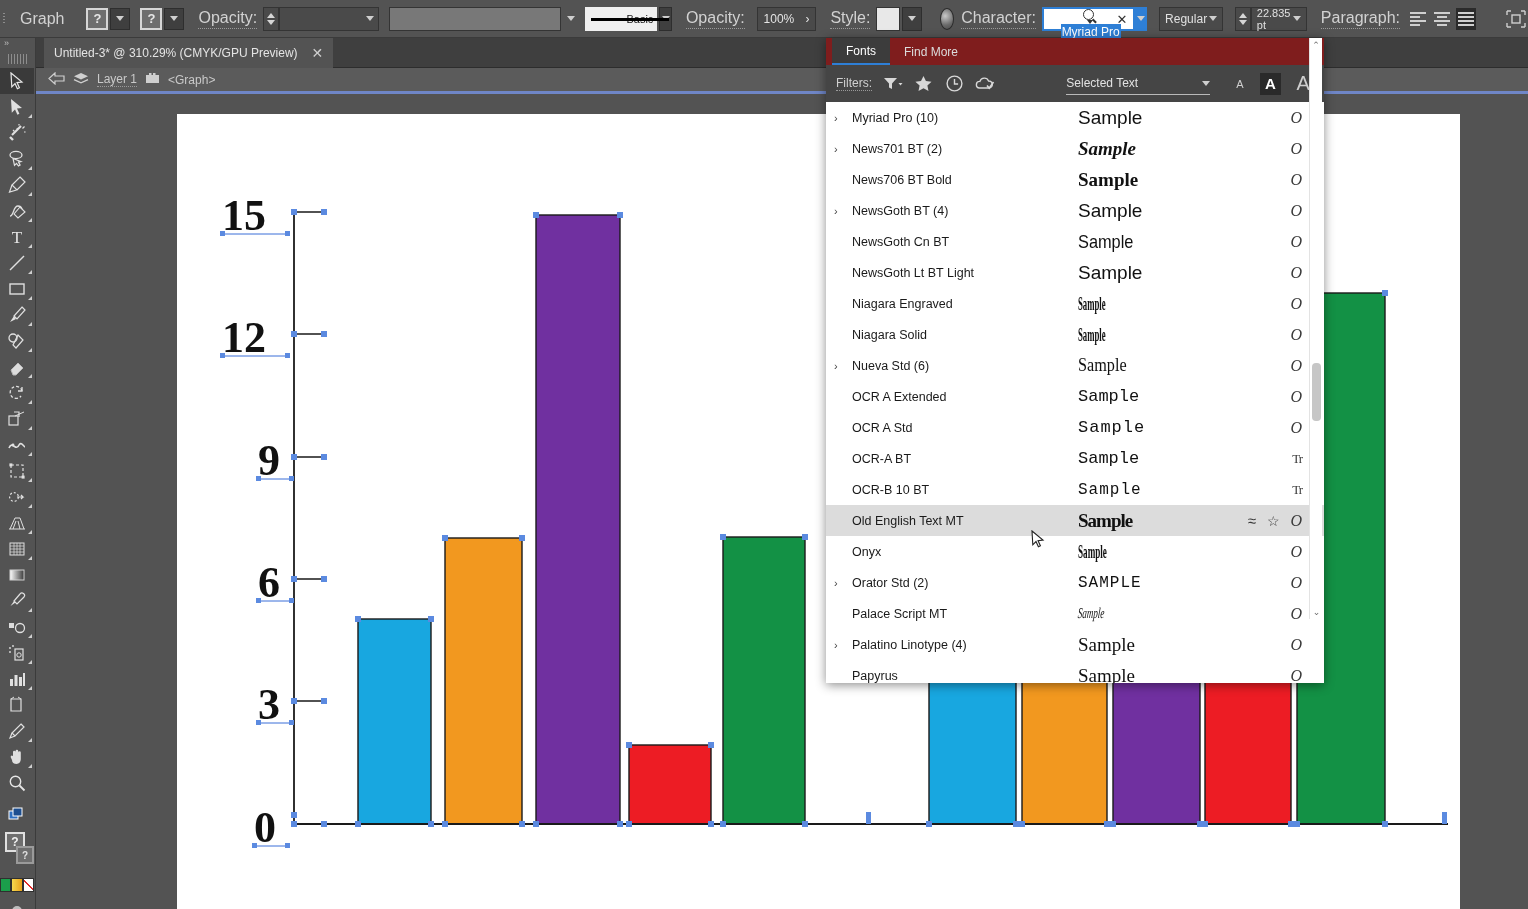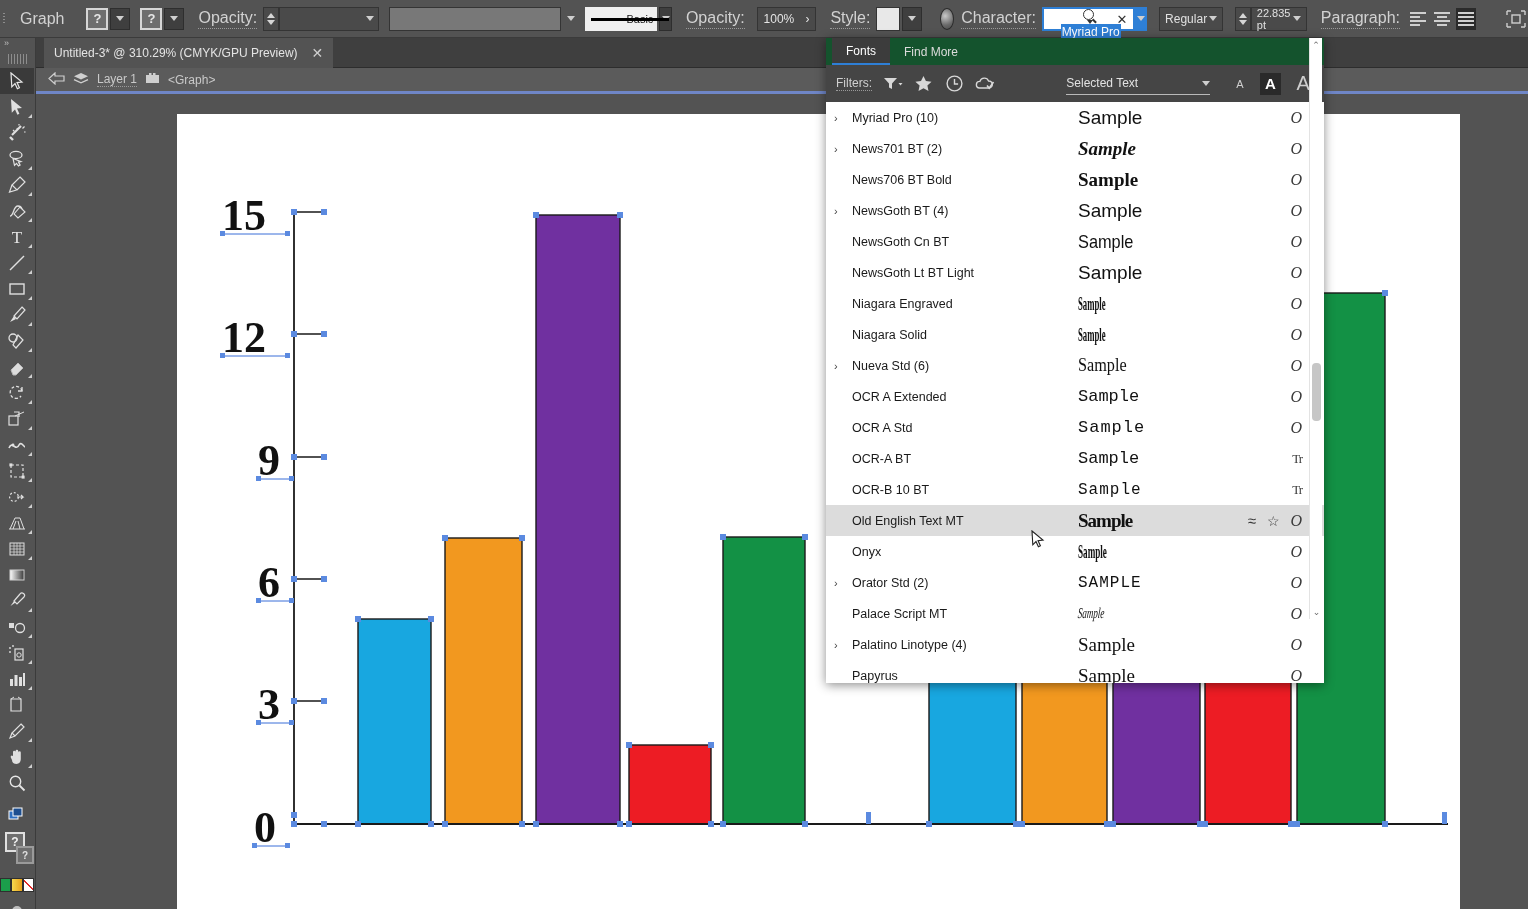--- a/index.html
+++ b/index.html
@@ -145,21 +145,21 @@
   }
   #artboard{
     position:absolute;left:141px;top:17px;width:1283px;height:795px;background:#ffffff;
   }
   
   #chart-svg{position:absolute;left:0;top:0;}
 
   
   #font-panel{
     position:absolute;left:826px;top:38px;width:498px;height:645px;
-    background:#14532d;box-shadow:0 2px 10px rgba(0,0,0,.45);
+    background:#7f1d1d;box-shadow:0 2px 10px rgba(0,0,0,.45);
   }
   #panel-tabs{height:27px;display:flex;align-items:flex-end;padding-left:6px;gap:0;}
   .ptab{height:27px;padding:0 14px;display:flex;align-items:center;color:#dcdcdc;font-size:12px;}
   .ptab.active{ background:#3c3c3c;border-bottom:2px solid #2e7fd6;color:#fff;}
   #filters-row{
     height:37px;background:#454545;display:flex;align-items:center;padding:0 10px;gap:11px;
   }
   #filters-row .flabel{color:#d0d0d0;font-size:12px;border-bottom:1px dotted #9a9a9a;}
   .fil-ic{width:20px;height:20px;display:flex;align-items:center;justify-content:center;}
   #sel-text-dd{

